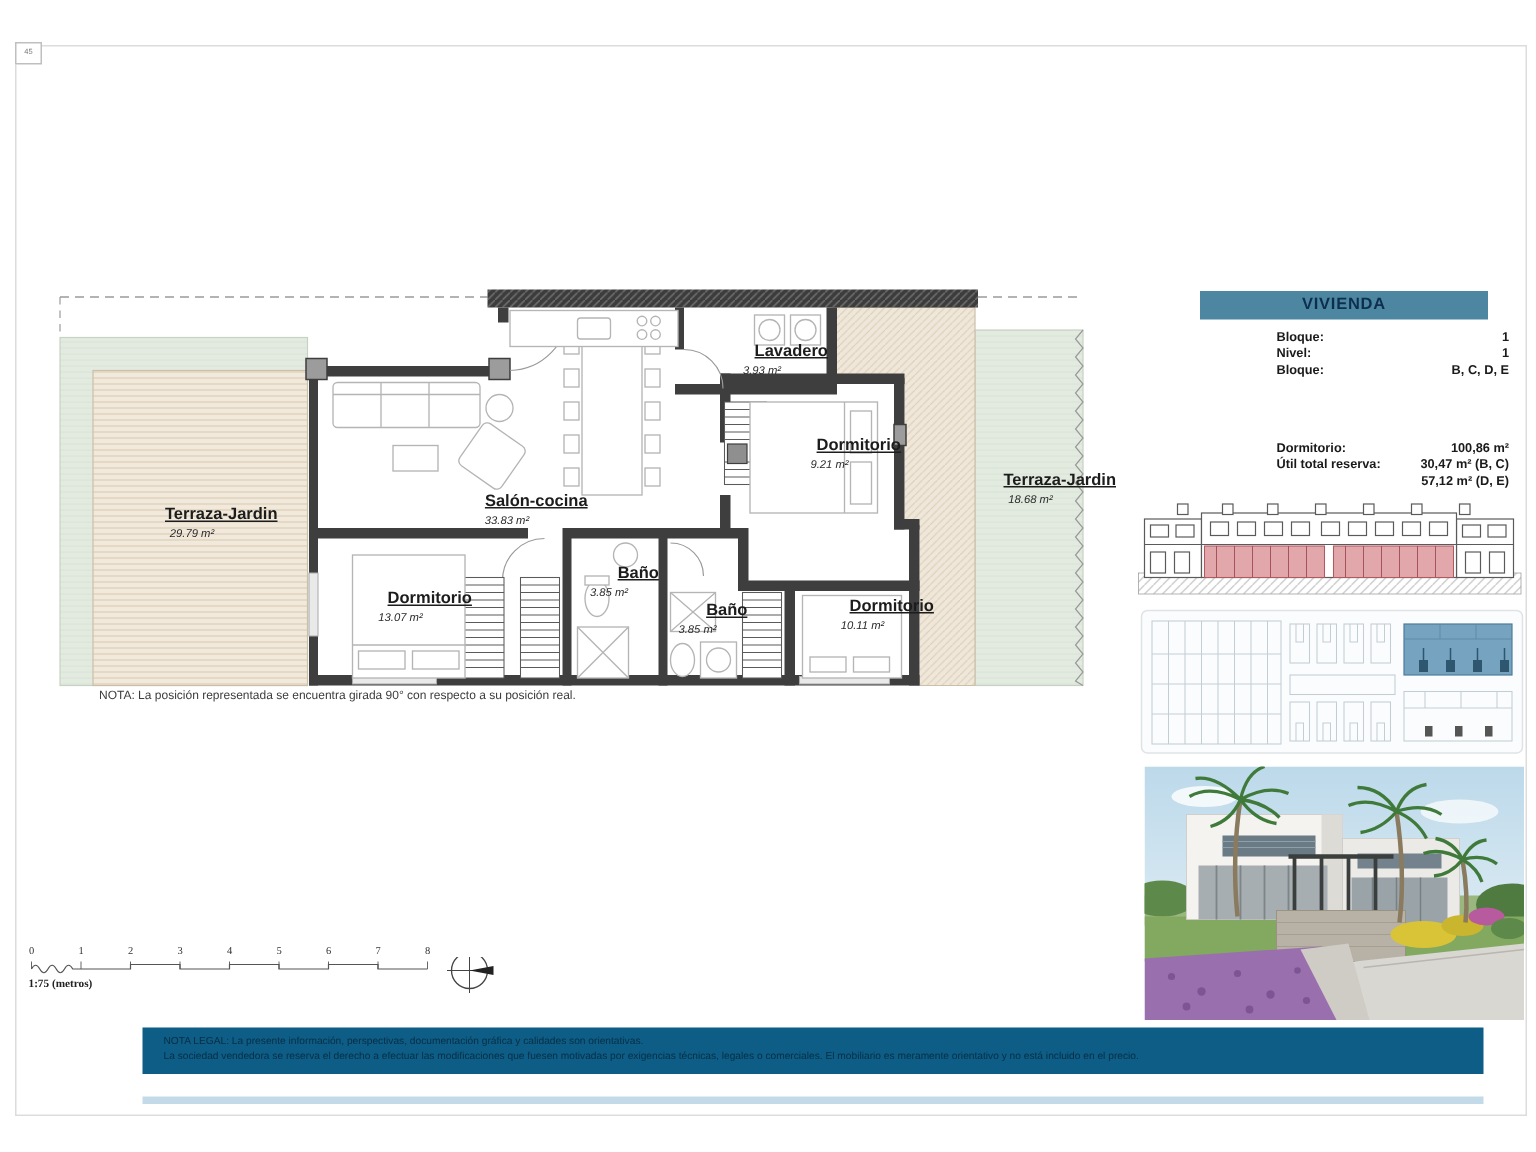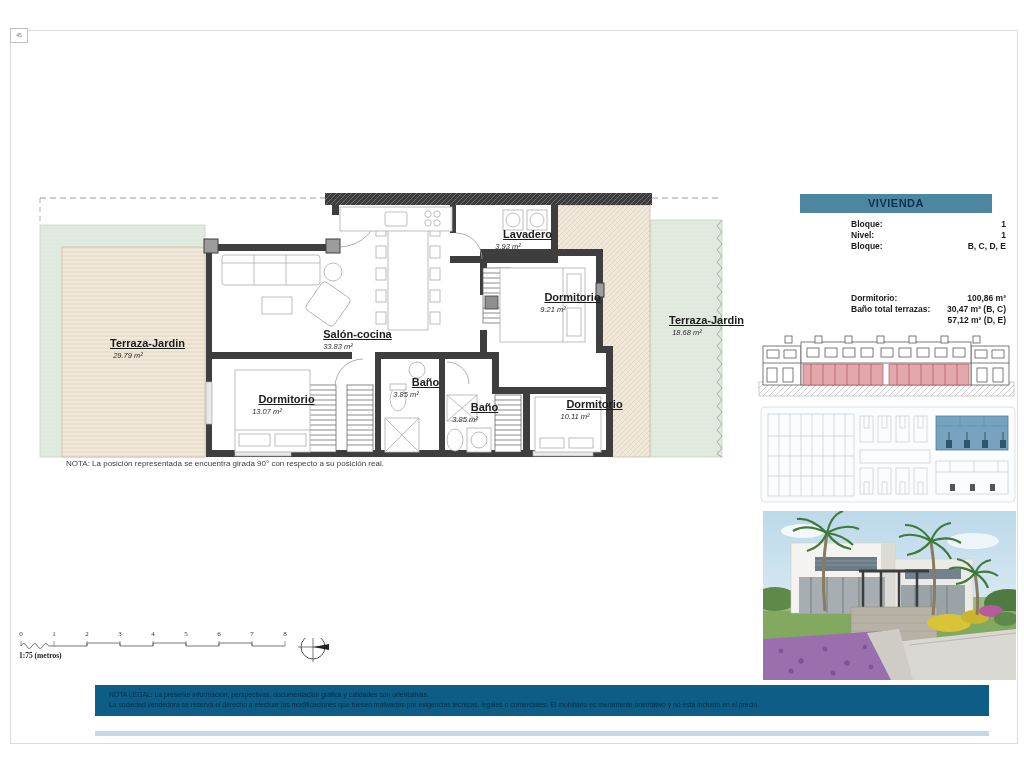--- a/index.html
+++ b/index.html
@@ -274,21 +274,21 @@
         <span>B, C, D, E</span>
       </div>
   </div>
 
   <div class="info-rows rows-sup">
     <div class="info-row">
         <span>Dormitorio:</span>
         <span>100,86 m²</span>
       </div>
     <div class="info-row">
-        <span>Baño total terrazas:</span>
+        <span>Útil total reserva:</span>
         <span>30,47 m² (B, C)</span>
       </div>
     <div class="info-row">
         <span></span>
         <span>57,12 m² (D, E)</span>
       </div>
   </div>
 
   <svg class="fig fig-elev" width="259" height="72" viewBox="0 0 259 72">
     <defs>

